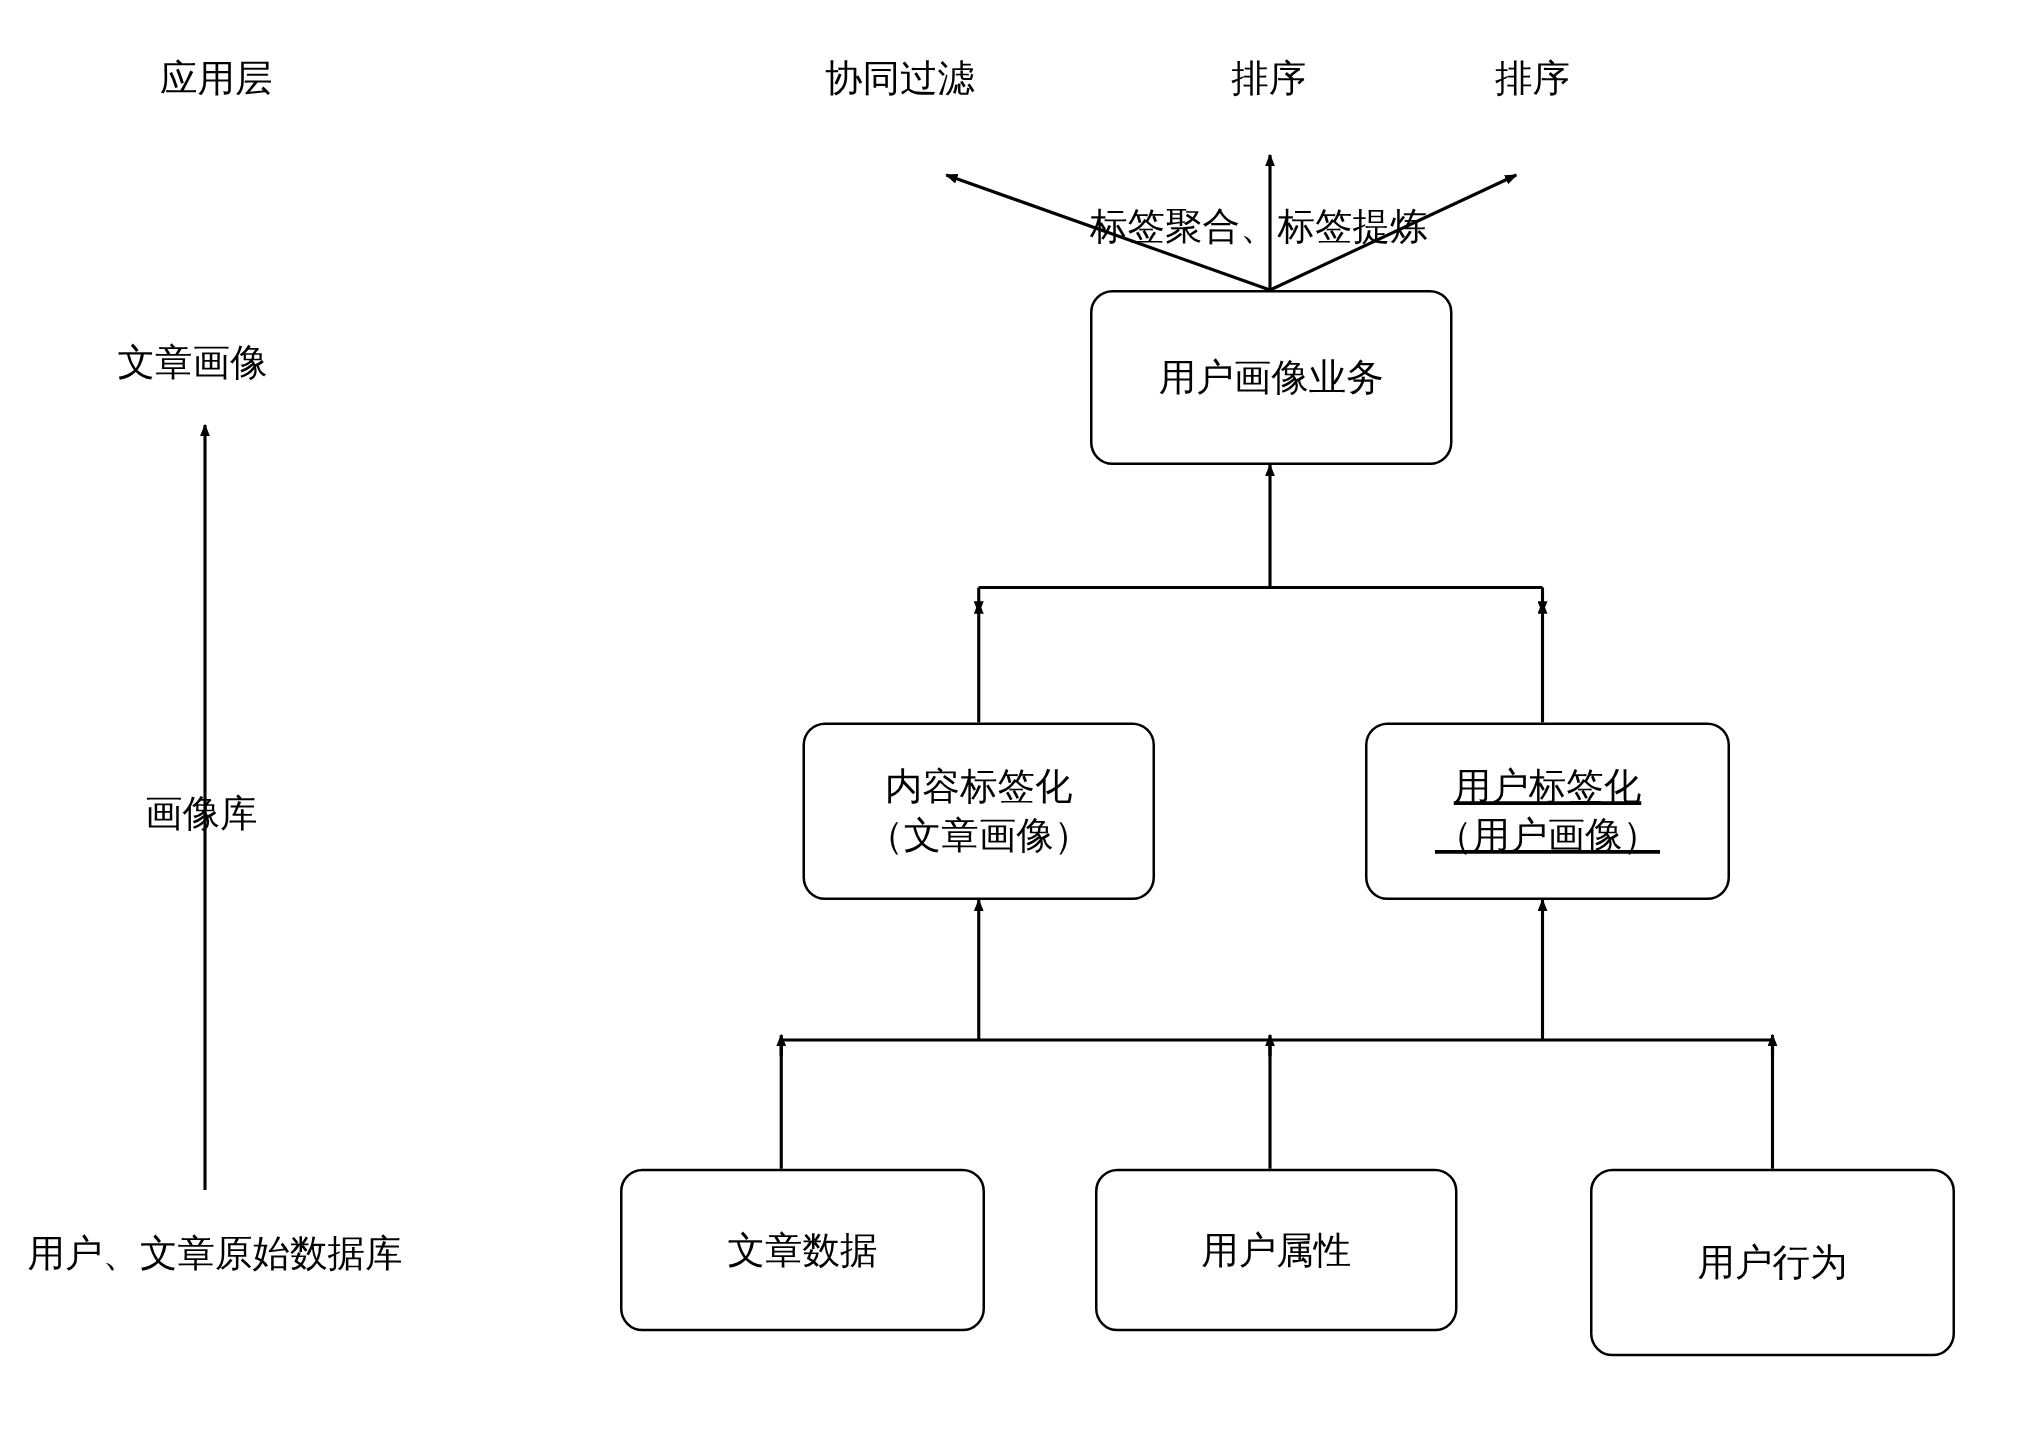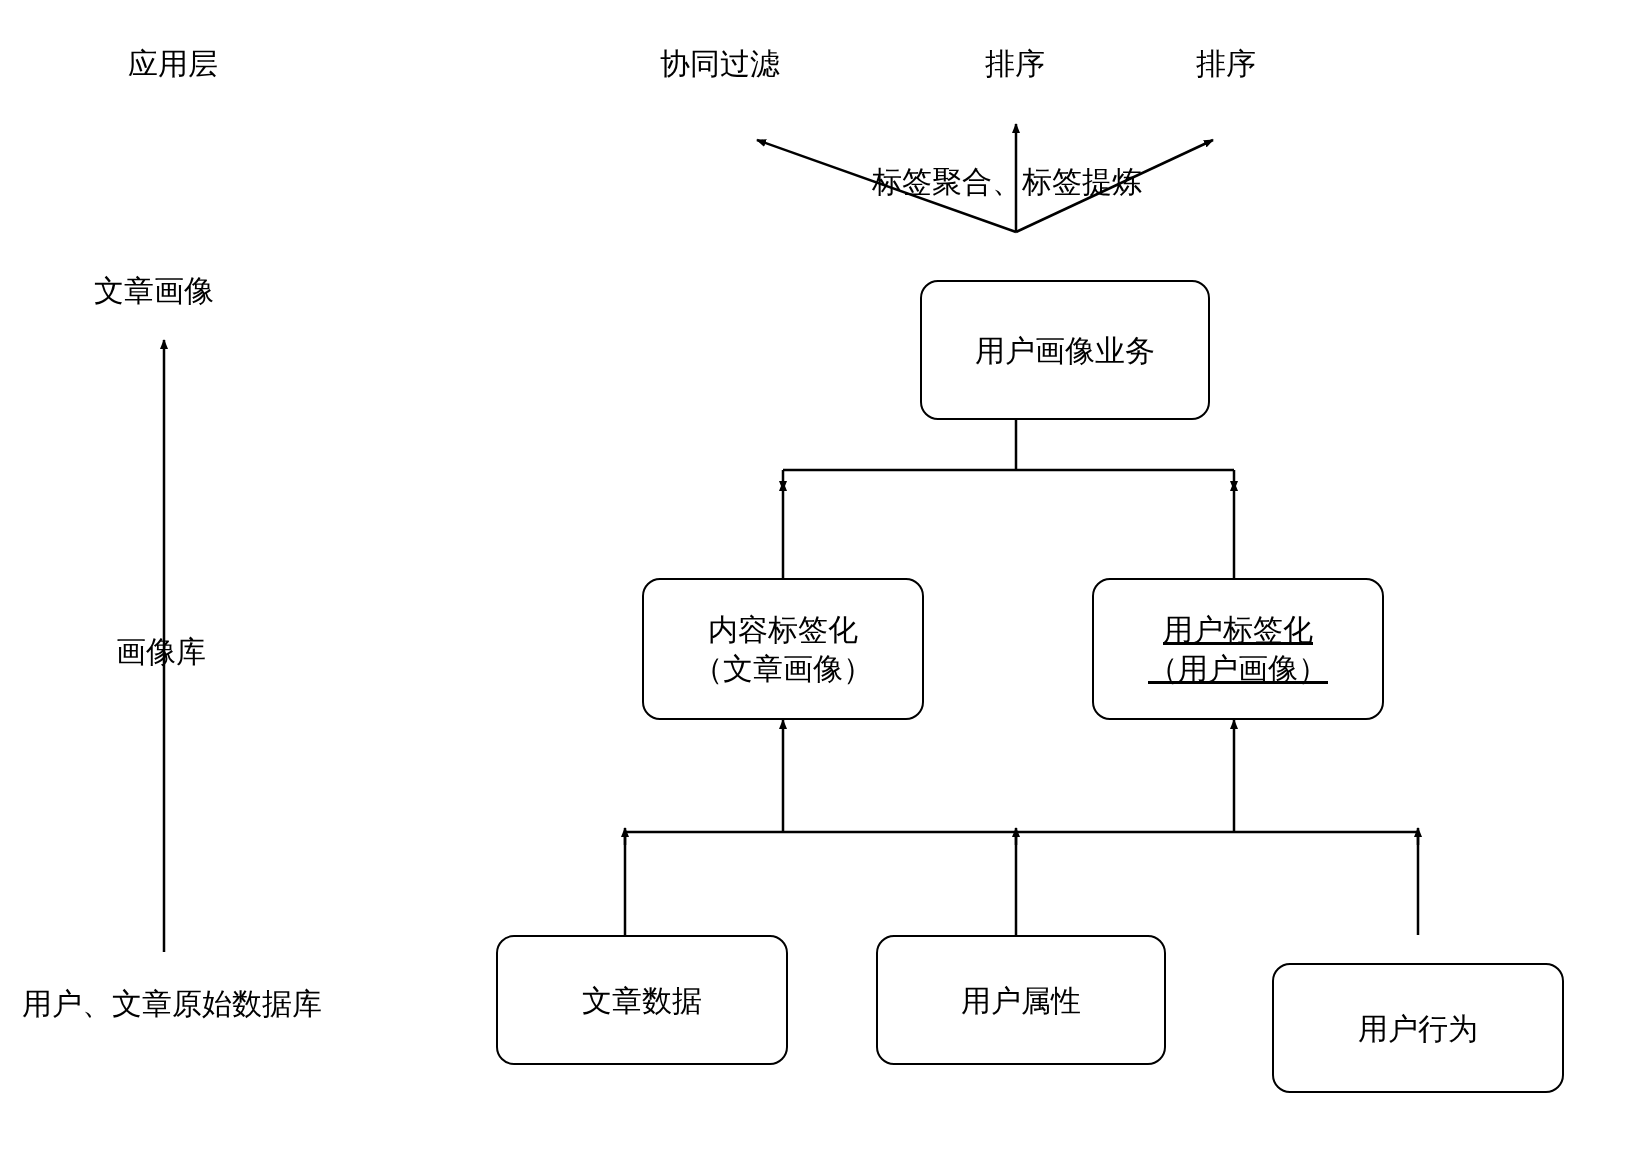--- a/index.html
+++ b/index.html
@@ -130,21 +130,21 @@
 
     <g>
       <line class="edge-line" x1="783" y1="832" x2="783" y2="720" marker-end="url(#arrowhead)"></line>
       <line class="edge-line" x1="783" y1="832" x2="783" y2="832"></line>
     </g>
     <g>
       <line class="edge-line" x1="1234" y1="832" x2="1234" y2="720" marker-end="url(#arrowhead)"></line>
     </g>
   </svg>
 
-  <div class="node" style="left:920px; top:232px; width:290px; height:140px;margin-top:48px;">
+  <div class="node" style="left:872px; top:232px; width:290px; height:140px;">
     <span class="node-text">用户画像业务</span>
   </div>
 
   <div class="node" style="left:642px; top:578px; width:282px; height:142px;">
     <span class="node-text">内容标签化
 （文章画像）</span>
   </div>
 
   <div class="node" style="left:1092px; top:578px; width:292px; height:142px;text-decoration:underline;">
     <span class="node-text">用户标签化
@@ -152,17 +152,17 @@
   </div>
 
   <div class="node" style="left:480px; top:935px; width:292px; height:130px;margin-left:16px;">
     <span class="node-text">文章数据</span>
   </div>
 
   <div class="node" style="left:876px; top:935px; width:290px; height:130px;">
     <span class="node-text">用户属性</span>
   </div>
 
-  <div class="node" style="left:1272px; top:935px; width:292px; height:130px;margin-top:28px;">
+  <div class="node" style="left:1272px; top:935px; width:292px; height:150px;">
     <span class="node-text">用户行为</span>
   </div>
 
 </div>
 
 </body></html>

